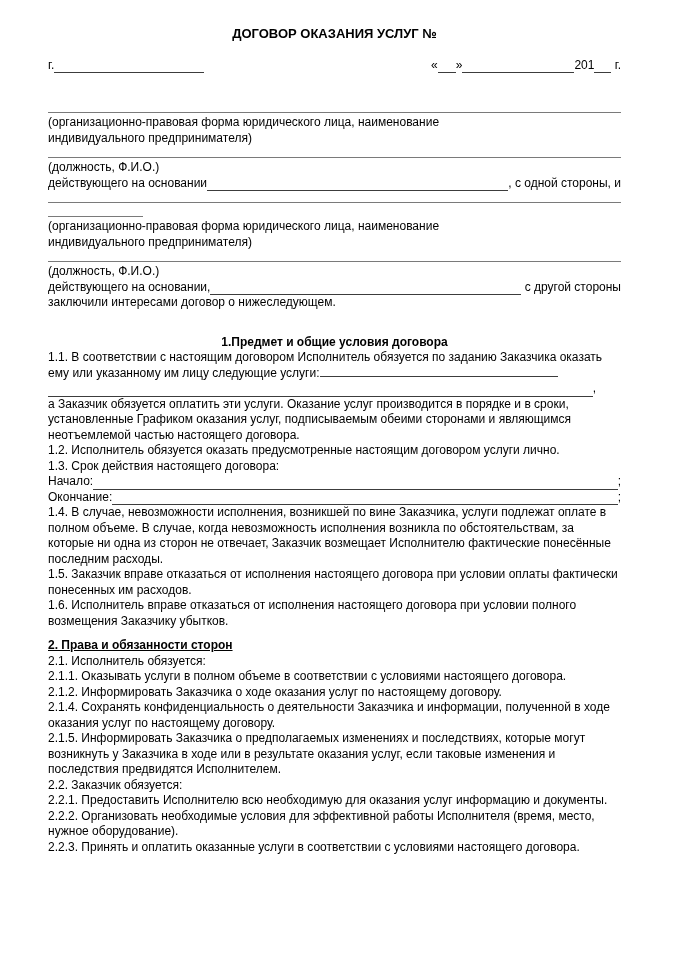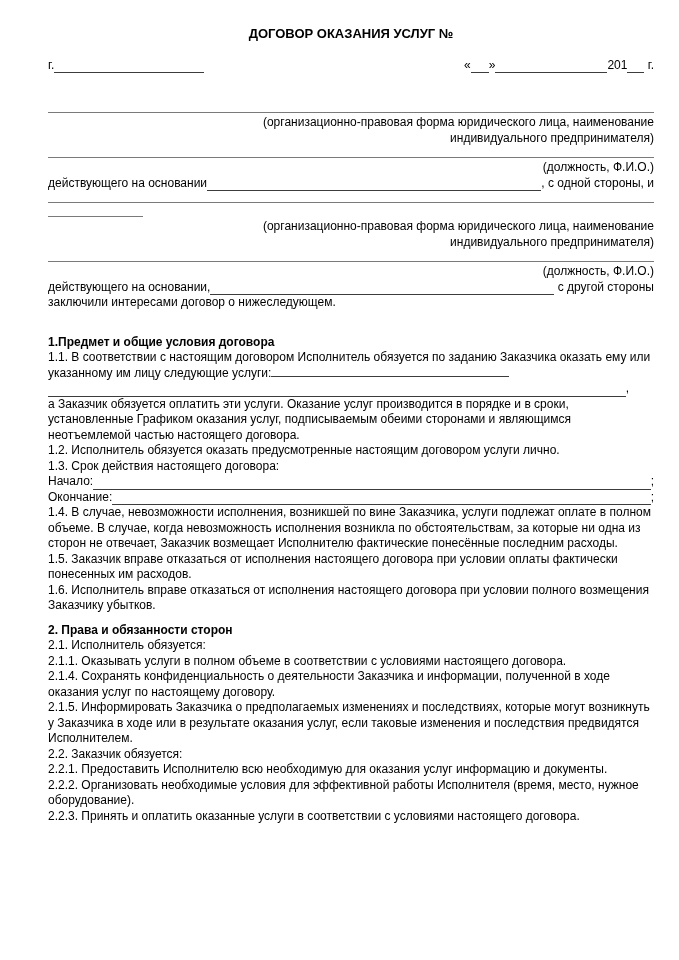--- a/index.html
+++ b/index.html
@@ -1,35 +1,35 @@
 <!DOCTYPE html>
 <html><head>
 <meta charset="utf-8">
 <style>
   html,body{margin:0;padding:0;background:#ffffff;}
   .page{
     width:679px;height:960px;box-sizing:border-box;
-    padding:26px 25px 0 48px;
+    padding:26px 58px 0 48px;
     background:#ffffff;color:#000;
     font-family:"Liberation Sans","DejaVu Sans",sans-serif;
     font-size:12px;line-height:15.5px;
     overflow:hidden;
   }
   .title{text-align:center;font-weight:700;font-size:13px;margin:0 0 16px 0;}
   .row{display:flex;align-items:flex-end;}
   .city-date{justify-content:space-between;margin-bottom:28px;}
   .seg{display:flex;align-items:flex-end;white-space:pre;}
   .fill{display:inline-block;height:3px;border-bottom:1px solid #3c3c3c;vertical-align:baseline;}
   .fill-grow{flex:1 1 auto;height:13px;border-bottom:1px solid #3c3c3c;}
   .rule{height:11px;border-bottom:1px solid #7a7a7a;margin-bottom:2px;}
   .rule-short{width:95px;height:11px;border-bottom:1px solid #7a7a7a;margin-bottom:2px;}
-  .caption{text-align:right;}
+  .caption{text-align:left;}
   .p{margin:0;}
-  .h1{font-weight:700;margin:24px 0 0 0;}
-  .h2{font-weight:700;margin:9px 0 0 0;}
+  .h1{font-weight:700;margin:24px 0 0 0;text-align:center;}
+  .h2{font-weight:700;margin:9px 0 0 0;text-decoration:underline;}
   .pre{white-space:pre;}
   .comma-row{padding-right:25px;}
 </style>
 </head>
 <body>
 
 <div class="page">
 
   <div class="title">ДОГОВОР ОКАЗАНИЯ УСЛУГ №</div>
 
@@ -94,20 +94,21 @@
     </div>
     <div class="p">1.4. В случае, невозможности исполнения, возникшей по вине Заказчика, услуги подлежат оплате в полном объеме. В случае, когда невозможность исполнения возникла по обстоятельствам, за которые ни одна из сторон не отвечает, Заказчик возмещает Исполнителю фактические понесённые последним расходы.</div>
     <div class="p">1.5. Заказчик вправе отказаться от исполнения настоящего договора при условии оплаты фактически понесенных им расходов.</div>
     <div class="p">1.6. Исполнитель вправе отказаться от исполнения настоящего договора при условии полного возмещения Заказчику убытков.</div>
   </div>
 
   <div>
     <div class="h2">2. Права и обязанности сторон</div>
     <div class="p">2.1. Исполнитель обязуется:</div>
     <div class="p">2.1.1. Оказывать услуги в полном объеме в соответствии с условиями настоящего договора.</div>
+    <div class="p">2.1.2. Информировать Заказчика о ходе оказания услуг по настоящему договору.</div>
     <div class="p">2.1.4. Сохранять конфиденциальность о деятельности Заказчика и информации, полученной в ходе оказания услуг по настоящему договору.</div>
     <div class="p">2.1.5. Информировать Заказчика о предполагаемых изменениях и последствиях, которые могут возникнуть у Заказчика в ходе или в результате оказания услуг, если таковые изменения и последствия предвидятся Исполнителем.</div>
     <div class="p">2.2. Заказчик обязуется:</div>
     <div class="p">2.2.1. Предоставить Исполнителю всю необходимую для оказания услуг информацию и документы.</div>
     <div class="p">2.2.2. Организовать необходимые условия для эффективной работы Исполнителя (время, место, нужное оборудование).</div>
     <div class="p">2.2.3. Принять и оплатить оказанные услуги в соответствии с условиями настоящего договора.</div>
   </div>
 
 </div>
 

